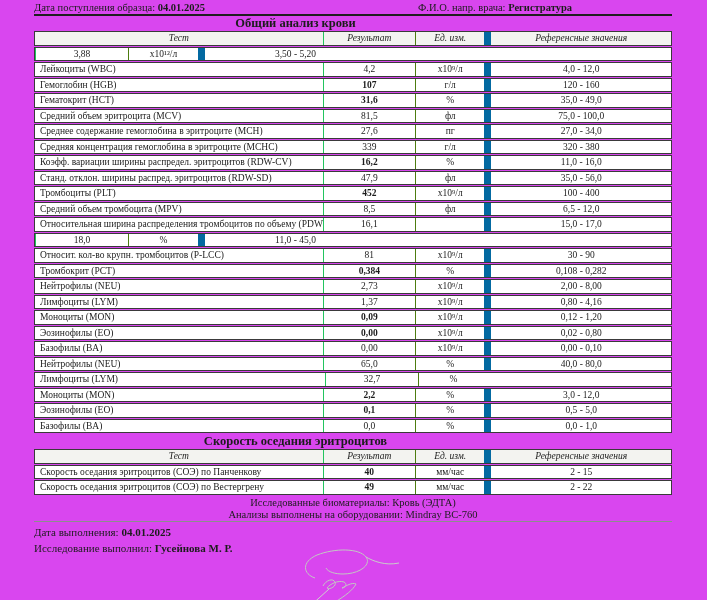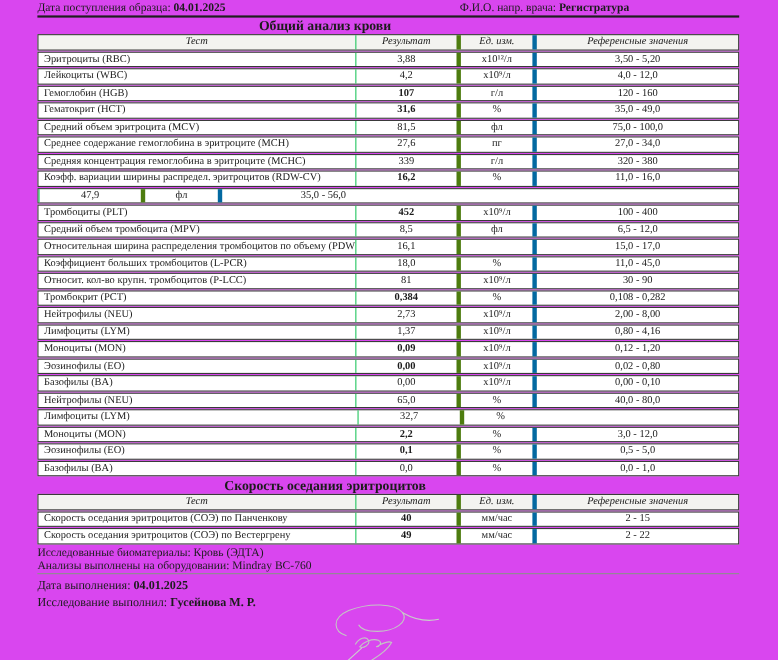--- a/index.html
+++ b/index.html
@@ -36,25 +36,25 @@
     background: #fff;
   }
   .thead { background: #f3f3f0; }
   .thead .cell { font-style: italic; justify-content: center; padding-left: 0; }
   .cell {
     box-sizing: border-box; display: flex; align-items: center; justify-content: center;
     font-size: 9.5px; line-height: 12px; white-space: nowrap; overflow: hidden;
   }
   .cell-test { width: 290px; justify-content: flex-start; padding-left: 5px; }
   .cell-result { width: 93px; border-left: 1px solid #22c55e; }
-  .cell-unit { width: 70px; border-left: 4px solid #4d7c0f; }
-  .cell-ref { width: 188px; border-left: 4px solid #0369a1; }
-
-  
-  .f-right { position: absolute; top: 497px; left: 34px; width: 638px; text-align: left; font-size: 10.5px; line-height: 11.5px; }
+  .cell-unit { width: 70px; border-left: 1px solid #4d7c0f; }
+  .cell-ref { width: 188px; border-left: 7px solid #0369a1; }
+
+  
+  .f-right { position: absolute; top: 497px; left: 34px; width: 638px; text-align: center; font-size: 10.5px; line-height: 11.5px; }
   .f-rule { position: absolute; top: 521px; left: 34px; width: 638px; height: 0; border-top: 1.5px solid #8d8d8d; }
   .f-line { position: absolute; left: 34px; font-size: 11px; line-height: 13px; white-space: nowrap; }
   .f-date { top: 526px; }
   .f-exec { top: 542px; }
 
   .signature { position: absolute; left: 293px; top: 546px; width: 120px; height: 54px; }
 </style>
 </head>
 <body>
 
@@ -76,21 +76,20 @@
 
   <div class="tbl tbl1">
     <div class="trow thead">
       <div class="cell cell-test">Тест</div>
       <div class="cell cell-result">Результат</div>
       <div class="cell cell-unit">Ед. изм.</div>
       <div class="cell cell-ref">Референсные значения</div>
     </div>
     <div>
         <div class="trow">
-          <div class="cell cell-test">Эритроциты (RBC)</div>
           <div class="cell cell-result">3,88</div>
           <div class="cell cell-unit">x10¹²/л</div>
           <div class="cell cell-ref">3,50 - 5,20</div>
         </div>
         <div class="trow">
           <div class="cell cell-test">Лейкоциты (WBC)</div>
           <div class="cell cell-result">4,2</div>
           <div class="cell cell-unit">x10⁹/л</div>
           <div class="cell cell-ref">4,0 - 12,0</div>
         </div>
@@ -124,20 +123,21 @@
           <div class="cell cell-unit">г/л</div>
           <div class="cell cell-ref">320 - 380</div>
         </div>
         <div class="trow">
           <div class="cell cell-test">Коэфф. вариации ширины распредел. эритроцитов (RDW-CV)</div>
           <div class="cell cell-result b">16,2</div>
           <div class="cell cell-unit">%</div>
           <div class="cell cell-ref">11,0 - 16,0</div>
         </div>
         <div class="trow">
+          <div class="cell cell-test">Станд. отклон. ширины распред. эритроцитов (RDW-SD)</div>
           <div class="cell cell-result">47,9</div>
           <div class="cell cell-unit">фл</div>
           <div class="cell cell-ref">35,0 - 56,0</div>
         </div>
         <div class="trow">
           <div class="cell cell-test">Тромбоциты (PLT)</div>
           <div class="cell cell-result b">452</div>
           <div class="cell cell-unit">x10⁹/л</div>
           <div class="cell cell-ref">100 - 400</div>
         </div>
@@ -147,21 +147,20 @@
           <div class="cell cell-unit">фл</div>
           <div class="cell cell-ref">6,5 - 12,0</div>
         </div>
         <div class="trow">
           <div class="cell cell-test">Относительная ширина распределения тромбоцитов по объему (PDW)</div>
           <div class="cell cell-result">16,1</div>
           <div class="cell cell-unit"></div>
           <div class="cell cell-ref">15,0 - 17,0</div>
         </div>
         <div class="trow">
-          <div class="cell cell-test">Коэффициент больших тромбоцитов (L-PCR)</div>
           <div class="cell cell-result">18,0</div>
           <div class="cell cell-unit">%</div>
           <div class="cell cell-ref">11,0 - 45,0</div>
         </div>
         <div class="trow">
           <div class="cell cell-test">Относит. кол-во крупн. тромбоцитов (P-LCC)</div>
           <div class="cell cell-result">81</div>
           <div class="cell cell-unit">x10⁹/л</div>
           <div class="cell cell-ref">30 - 90</div>
         </div>

